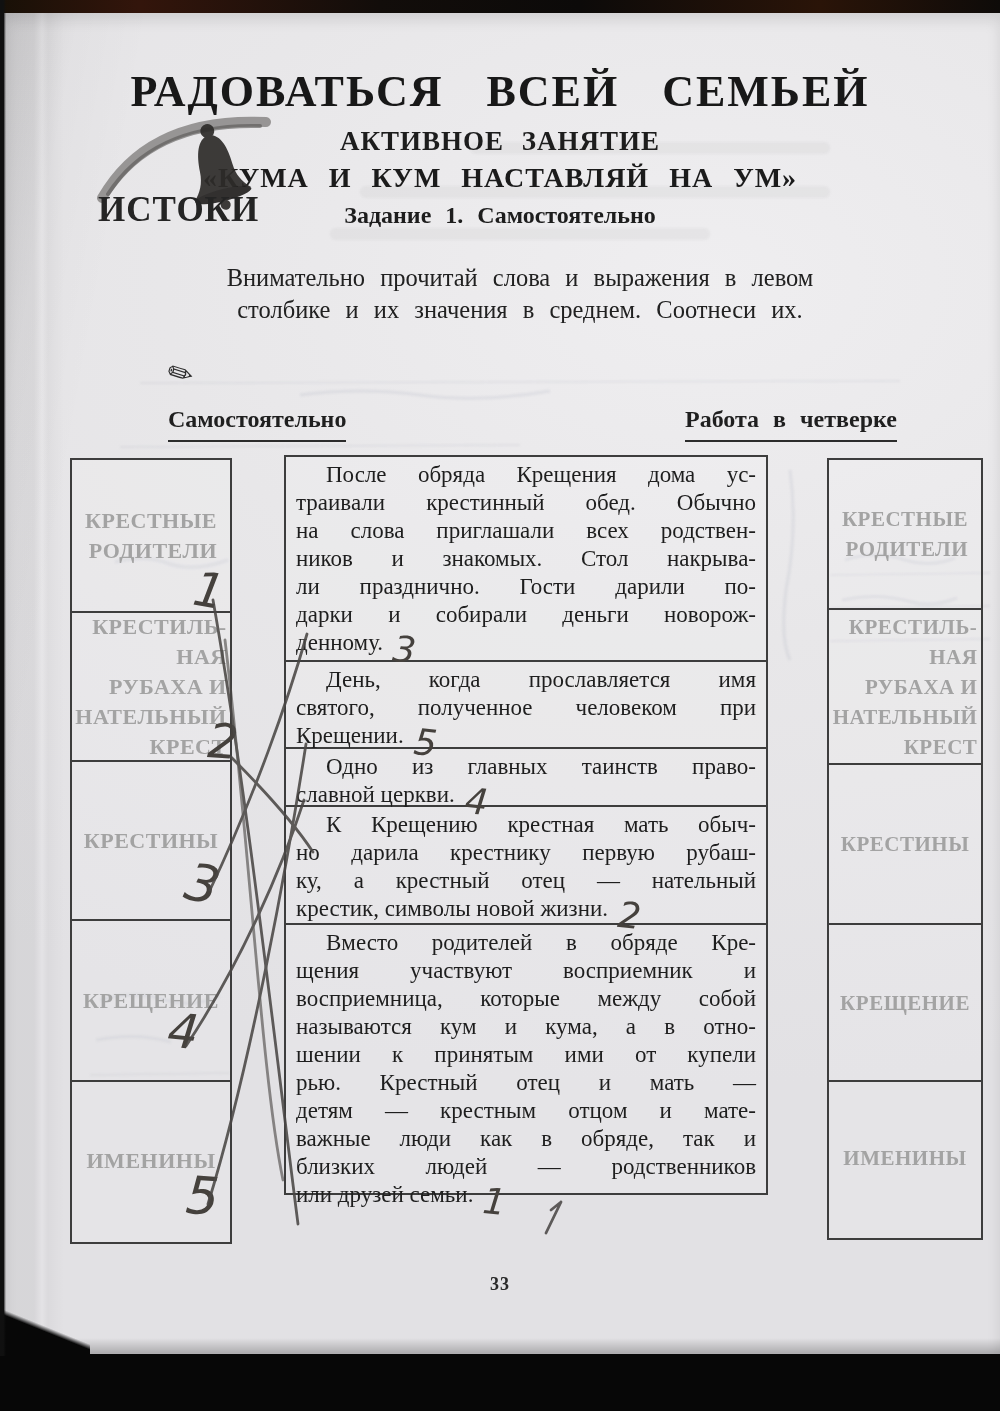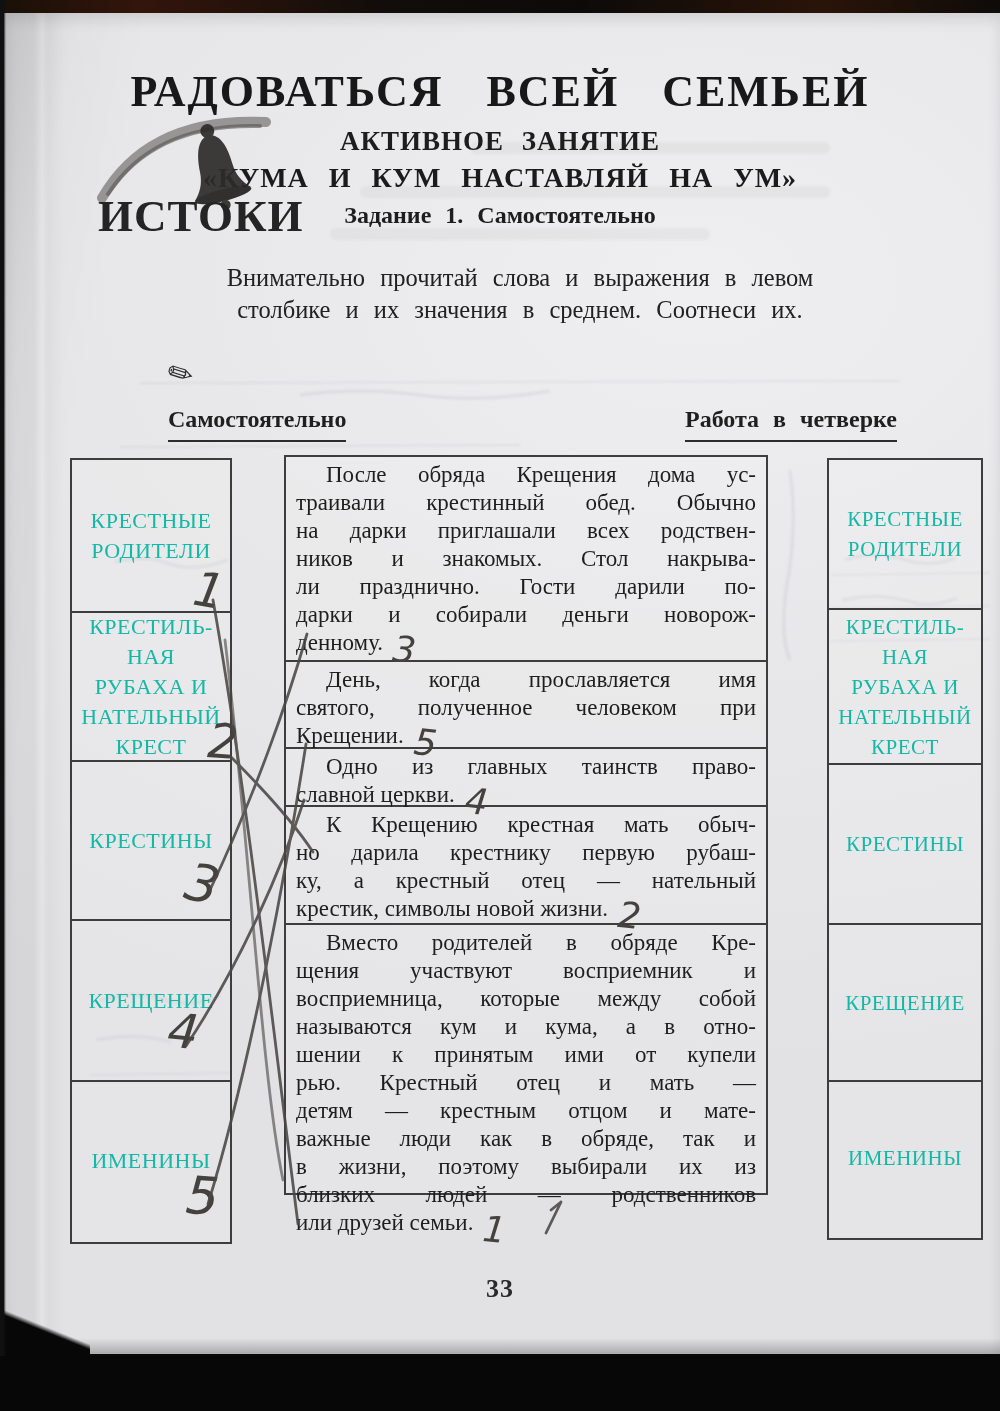--- a/index.html
+++ b/index.html
@@ -25,42 +25,42 @@
   
   .title{position:absolute;left:0;top:66px;width:1000px;text-align:center;
     font-size:44px;font-weight:bold;letter-spacing:2px;word-spacing:30px;color:#181818;}
   .subtitle1{position:absolute;left:0;top:126px;width:1000px;text-align:center;
     font-size:27px;font-weight:bold;letter-spacing:1px;word-spacing:10px;color:#1d1d1d;}
   .subtitle2{position:absolute;left:0;top:162px;width:1000px;text-align:center;
     font-size:28px;font-weight:bold;letter-spacing:1px;word-spacing:12px;color:#1b1b1b;}
   .task-heading{position:absolute;left:0;top:202px;width:1000px;text-align:center;
     font-size:24px;font-weight:bold;word-spacing:8px;color:#1d1d1d;}
   .logo{position:absolute;left:88px;top:98px;width:220px;height:130px;}
-  .logo-word{position:absolute;left:10px;top:92px;font-size:45px;font-weight:bold;
+  .logo-word{position:absolute;left:10px;top:92px;font-size:35px;font-weight:bold;
     letter-spacing:1px;color:#242424;}
   
   .instructions{position:absolute;left:170px;top:262px;width:700px;color:#212121;
     font-size:24.5px;line-height:32px;}
   .il{text-align:center;word-spacing:9px;position:relative;}
   .pen-icon{position:absolute;left:-2px;top:96px;font-size:30px;color:#2e2e2e;
     transform:rotate(-28deg);}
   .section-label{position:absolute;top:406px;font-size:24px;font-weight:bold;color:#1f1f1f;
     border-bottom:2px solid #2c2c2c;padding-bottom:7px;word-spacing:8px;}
   .section-left{left:168px;}
   .section-right{left:685px;}
   
   .col{position:absolute;border:2px solid #3d3d3d;box-sizing:border-box;background:rgba(255,255,255,0.12);}
   .col-left{left:70px;top:458px;width:162px;height:786px;}
   .col-mid{left:284px;top:455px;width:484px;height:740px;}
   .col-right{left:827px;top:458px;width:156px;height:782px;}
   .trow{position:relative;box-sizing:border-box;display:flex;align-items:center;
     justify-content:center;text-align:center;}
   .trow.bb{border-bottom:2px solid #3d3d3d;}
-  .term{white-space:pre-line;font-size:22px;font-weight:normal;letter-spacing:0.5px;
-    line-height:30px;color:#14b8a6;}
+  .term{white-space:pre-line;font-size:22px;font-weight:bold;letter-spacing:0.5px;
+    line-height:30px;color:#a3a3a3;text-align:right;}
   .col-right .term{font-size:21px;}
   .defcell{position:relative;box-sizing:border-box;padding:4px 10px 0 10px;
     font-size:23px;line-height:28px;color:#1e1e1e;}
   .defcell.bb{border-bottom:2px solid #3d3d3d;}
   .tl{text-align:justify;}
   .tl.just{text-align-last:justify;}
   .tl.last{text-align-last:left;}
   .tl.ind{text-indent:30px;}
   
   .hw{position:absolute;font-family:"DejaVu Sans",sans-serif;font-style:italic;
@@ -69,21 +69,21 @@
   .ans-l0{left:122px;top:102px;transform:rotate(10deg);}
   .ans-l1{left:136px;top:100px;transform:rotate(4deg);}
   .ans-l2{left:114px;top:92px;transform:rotate(14deg);font-size:52px;}
   .ans-l3{left:96px;top:82px;transform:rotate(6deg);}
   .ans-l4{left:114px;top:84px;transform:rotate(4deg);font-size:52px;}
   .hw-mid{position:static;display:inline-block;font-size:36px;line-height:10px;
     margin-left:10px;vertical-align:-12px;transform:rotate(6deg);}
   .ink-overlay{position:absolute;left:0;top:0;width:1000px;height:1411px;pointer-events:none;}
   
   .page-number{position:absolute;left:0;top:1274px;width:1000px;text-align:center;
-    font-size:26px;font-weight:bold;color:#2a2a2a;letter-spacing:1px;}
+    font-size:18px;font-weight:bold;color:#2a2a2a;letter-spacing:1px;}
   .bleed{position:absolute;left:0;top:0;width:1000px;height:1411px;pointer-events:none;
     filter:blur(1.2px);}
 </style>
 </head>
 <body>
 
 <div class="scan">
   <div class="page"></div>
 
   <svg class="bleed" viewBox="0 0 1000 1411">
@@ -166,21 +166,21 @@
     <div class="trow" style="height:158px">
       <span class="term" style="white-space: pre-line;">ИМЕНИНЫ</span>
       <span class="hw ans-l ans-l4">5</span>
     </div>
   </div>
 
   <div class="col col-mid">
     <div class="defcell bb" style="height:205px">
         <div class="tl ind just">После обряда Крещения дома ус-</div>
         <div class="tl just">траивали крестинный обед. Обычно</div>
-        <div class="tl just">на дарки приглашали всех родствен-</div>
+        <div class="tl just">на слова приглашали всех родствен-</div>
         <div class="tl just">ников и знакомых. Стол накрыва-</div>
         <div class="tl just">ли празднично. Гости дарили по-</div>
         <div class="tl just">дарки и собирали деньги новорож-</div>
         <div class="tl last">денному.<span class="hw hw-mid">3</span></div>
       </div>
     <div class="defcell bb" style="height:87px">
         <div class="tl ind just">День, когда прославляется имя</div>
         <div class="tl just">святого, полученное человеком при</div>
         <div class="tl last">Крещении.<span class="hw hw-mid">5</span></div>
       </div>
@@ -196,21 +196,20 @@
       </div>
     <div class="defcell" style="height:314px">
         <div class="tl ind just">Вместо родителей в обряде Кре-</div>
         <div class="tl just">щения участвуют восприемник и</div>
         <div class="tl just">восприемница, которые между собой</div>
         <div class="tl just">называются кум и кума, а в отно-</div>
         <div class="tl just">шении к принятым ими от купели</div>
         <div class="tl just">рью. Крестный отец и мать —</div>
         <div class="tl just">детям — крестным отцом и мате-</div>
         <div class="tl just">важные люди как в обряде, так и</div>
-        <div class="tl just">в жизни, поэтому выбирали их из</div>
         <div class="tl just">близких людей — родственников</div>
         <div class="tl last">или друзей семьи.<span class="hw hw-mid">1</span></div>
       </div>
   </div>
 
   <div class="col col-right">
     <div class="trow bb" style="height:150px">
       <span class="term" style="white-space: pre-line;">КРЕСТНЫЕ
 РОДИТЕЛИ</span>
     </div>

